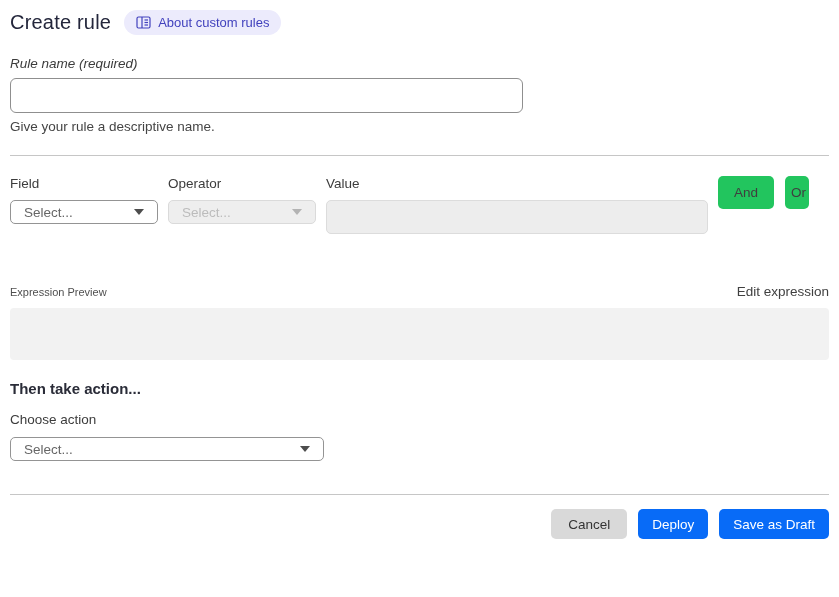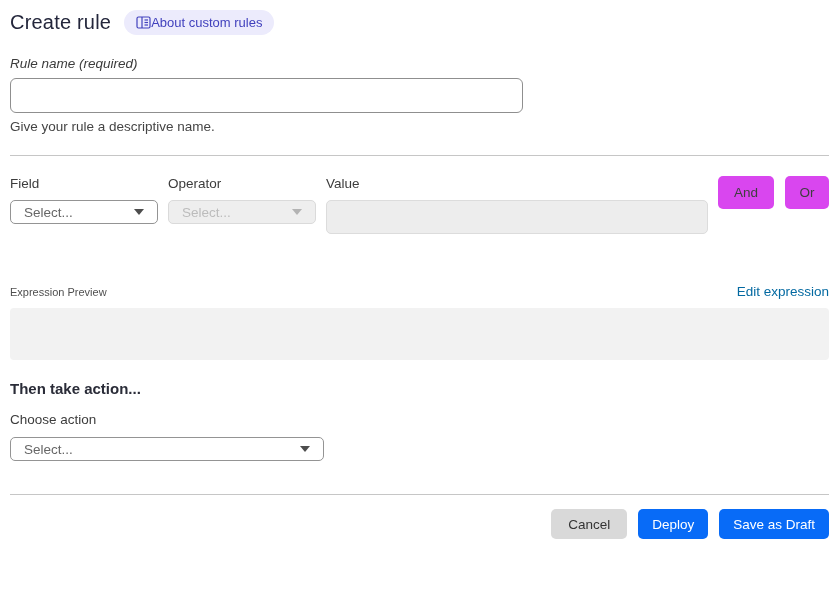--- a/index.html
+++ b/index.html
@@ -10,21 +10,21 @@
     font-family: "Liberation Sans", sans-serif;
     color: #24262f;
     overflow: hidden;
   }
   .container { padding: 8px 10px 0 10px; }
 
   
   .header-row { display: flex; align-items: center; gap: 13px; margin-top: 2px; }
   .page-title { font-size: 20px; font-weight: 400; color: #23263b; margin: 0; letter-spacing: .2px; }
   .badge {
-    display: inline-flex; align-items: center; 
+    display: inline-flex; align-items: center; gap: 7px;
     background: #ecebfc; color: #4141bd;
     border-radius: 14px; padding: 5px 12px;
     font-size: 13px; cursor: pointer; text-decoration: none;
   }
   .badge svg { display: block; }
 
   
   .field-label { font-size: 13.5px; color: #3c3c3c; }
   .rule-name-label { margin-top: 21px; font-style: italic; }
   .text-input {
@@ -59,31 +59,31 @@
   .select.disabled { background: #eeeeee; border-color: #dadada; color: #bcbcbc; cursor: default; }
   .select.disabled .caret { border-top-color: #b3b3b3; }
   .w-select { width: 148px; }
   .value-input {
     width: 382px; height: 34px;
     background: #ededed; border: 1px solid #dcdcdc; border-radius: 5px;
     font-size: 13.5px; padding: 0 10px; outline: none;
     font-family: "Liberation Sans", sans-serif;
   }
   .gray-btn {
-    height: 33px; background: #d946ef; border: none; border-radius: 5px;
+    height: 33px; background: #22c55e; border: none; border-radius: 5px;
     font-size: 13.5px; color: #3f3f3f; cursor: pointer;
     font-family: "Liberation Sans", sans-serif;
   }
   .and-btn { width: 56px; margin-left: 0; }
-  .or-btn  { width: 44px; margin-left: 1px; }
+  .or-btn  { width: 24px; margin-left: 1px; }
 
   
   .expr-row { display: flex; justify-content: space-between; align-items: baseline; margin-top: 50px; }
   .expr-label { font-size: 11px; color: #4f4f4f; }
-  .expr-link { font-size: 13.5px; color: #0369a1; text-decoration: none; cursor: pointer; text-align: center; }
+  .expr-link { font-size: 13.5px; color: #404040; text-decoration: none; cursor: pointer; text-align: center; }
   .preview-box { height: 52px; background: #f2f2f2; border-radius: 4px; margin-top: 9px; }
 
   
   .choose-label { margin-top: 15px; }
   .action-select { width: 314px; margin-top: 10px; }
 
   
   .footer-row { display: flex; justify-content: flex-end; gap: 11px; margin-top: 14px; }
   .btn {
     height: 30px; border: none; border-radius: 5px; font-size: 13.5px;

